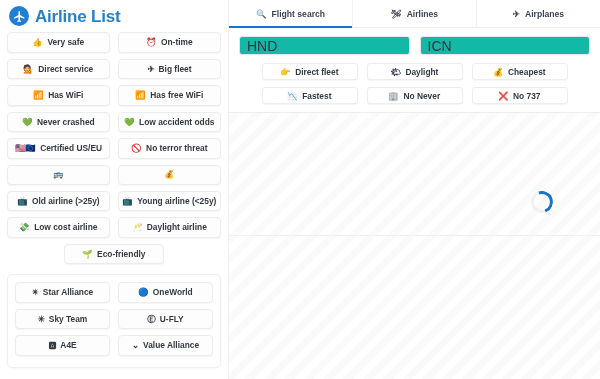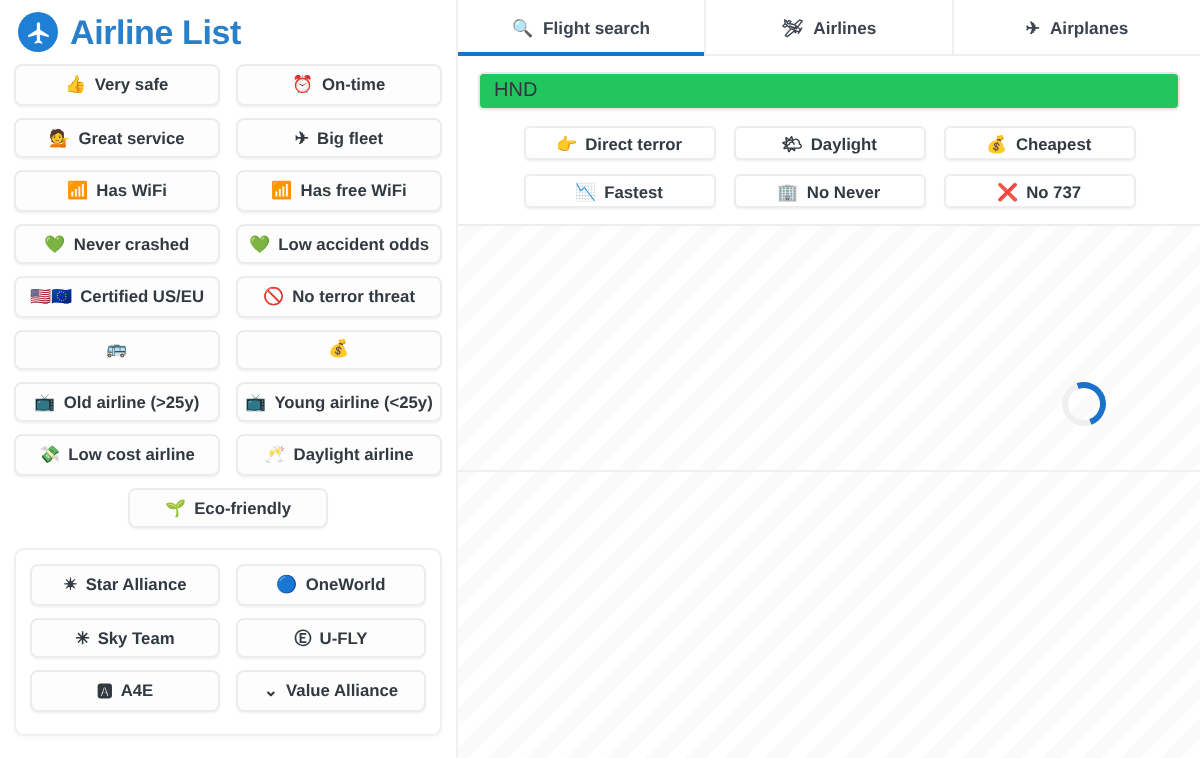--- a/index.html
+++ b/index.html
@@ -146,25 +146,25 @@
   .field-row {
     display: flex;
     gap: 10px;
     margin-bottom: 8px;
   }
   .field {
     flex: 1 1 0;
     height: 19px;
     border: 1px solid #e7e7e7;
     border-radius: 3px;
-    background: #22c55e;
+    background: #14b8a6;
     display: flex;
     align-items: center;
     padding: 0 7px;
-    font-size: 10px;
+    font-size: 14px;
     color: #2f3640;
     box-shadow: 0 1px 1px rgba(0,0,0,0.03);
     cursor: text;
   }
 
   .filter-row {
     display: flex;
     gap: 9px;
     margin-bottom: 7px;
     justify-content: center;
@@ -246,21 +246,21 @@
         </div>
         <div class="chip">
           <span class="ic">⏰</span>
           <span class="lbl">On-time</span>
         </div>
       </div>
 
       <div class="chip-row">
         <div class="chip">
           <span class="ic">💁</span>
-          <span class="lbl">Great service</span>
+          <span class="lbl">Direct service</span>
         </div>
         <div class="chip">
           <span class="ic">✈</span>
           <span class="lbl">Big fleet</span>
         </div>
       </div>
 
       <div class="chip-row">
         <div class="chip">
           <span class="ic">📶</span>
@@ -382,26 +382,27 @@
       </div>
       <div class="tab">
         <span class="ic">✈</span>
         <span>Airplanes</span>
       </div>
     </div>
 
     <div class="searchbar">
       <div class="field-row">
         <div class="field" placeholder="From">HND</div>
+        <div class="field" placeholder="To">ICN</div>
       </div>
 
       <div class="filter-row">
         <div class="fbtn">
           <span class="ic">👉</span>
-          <span>Direct terror</span>
+          <span>Direct fleet</span>
         </div>
         <div class="fbtn">
           <span class="ic">🌤</span>
           <span>Daylight</span>
         </div>
         <div class="fbtn">
           <span class="ic">💰</span>
           <span>Cheapest</span>
         </div>
       </div>

